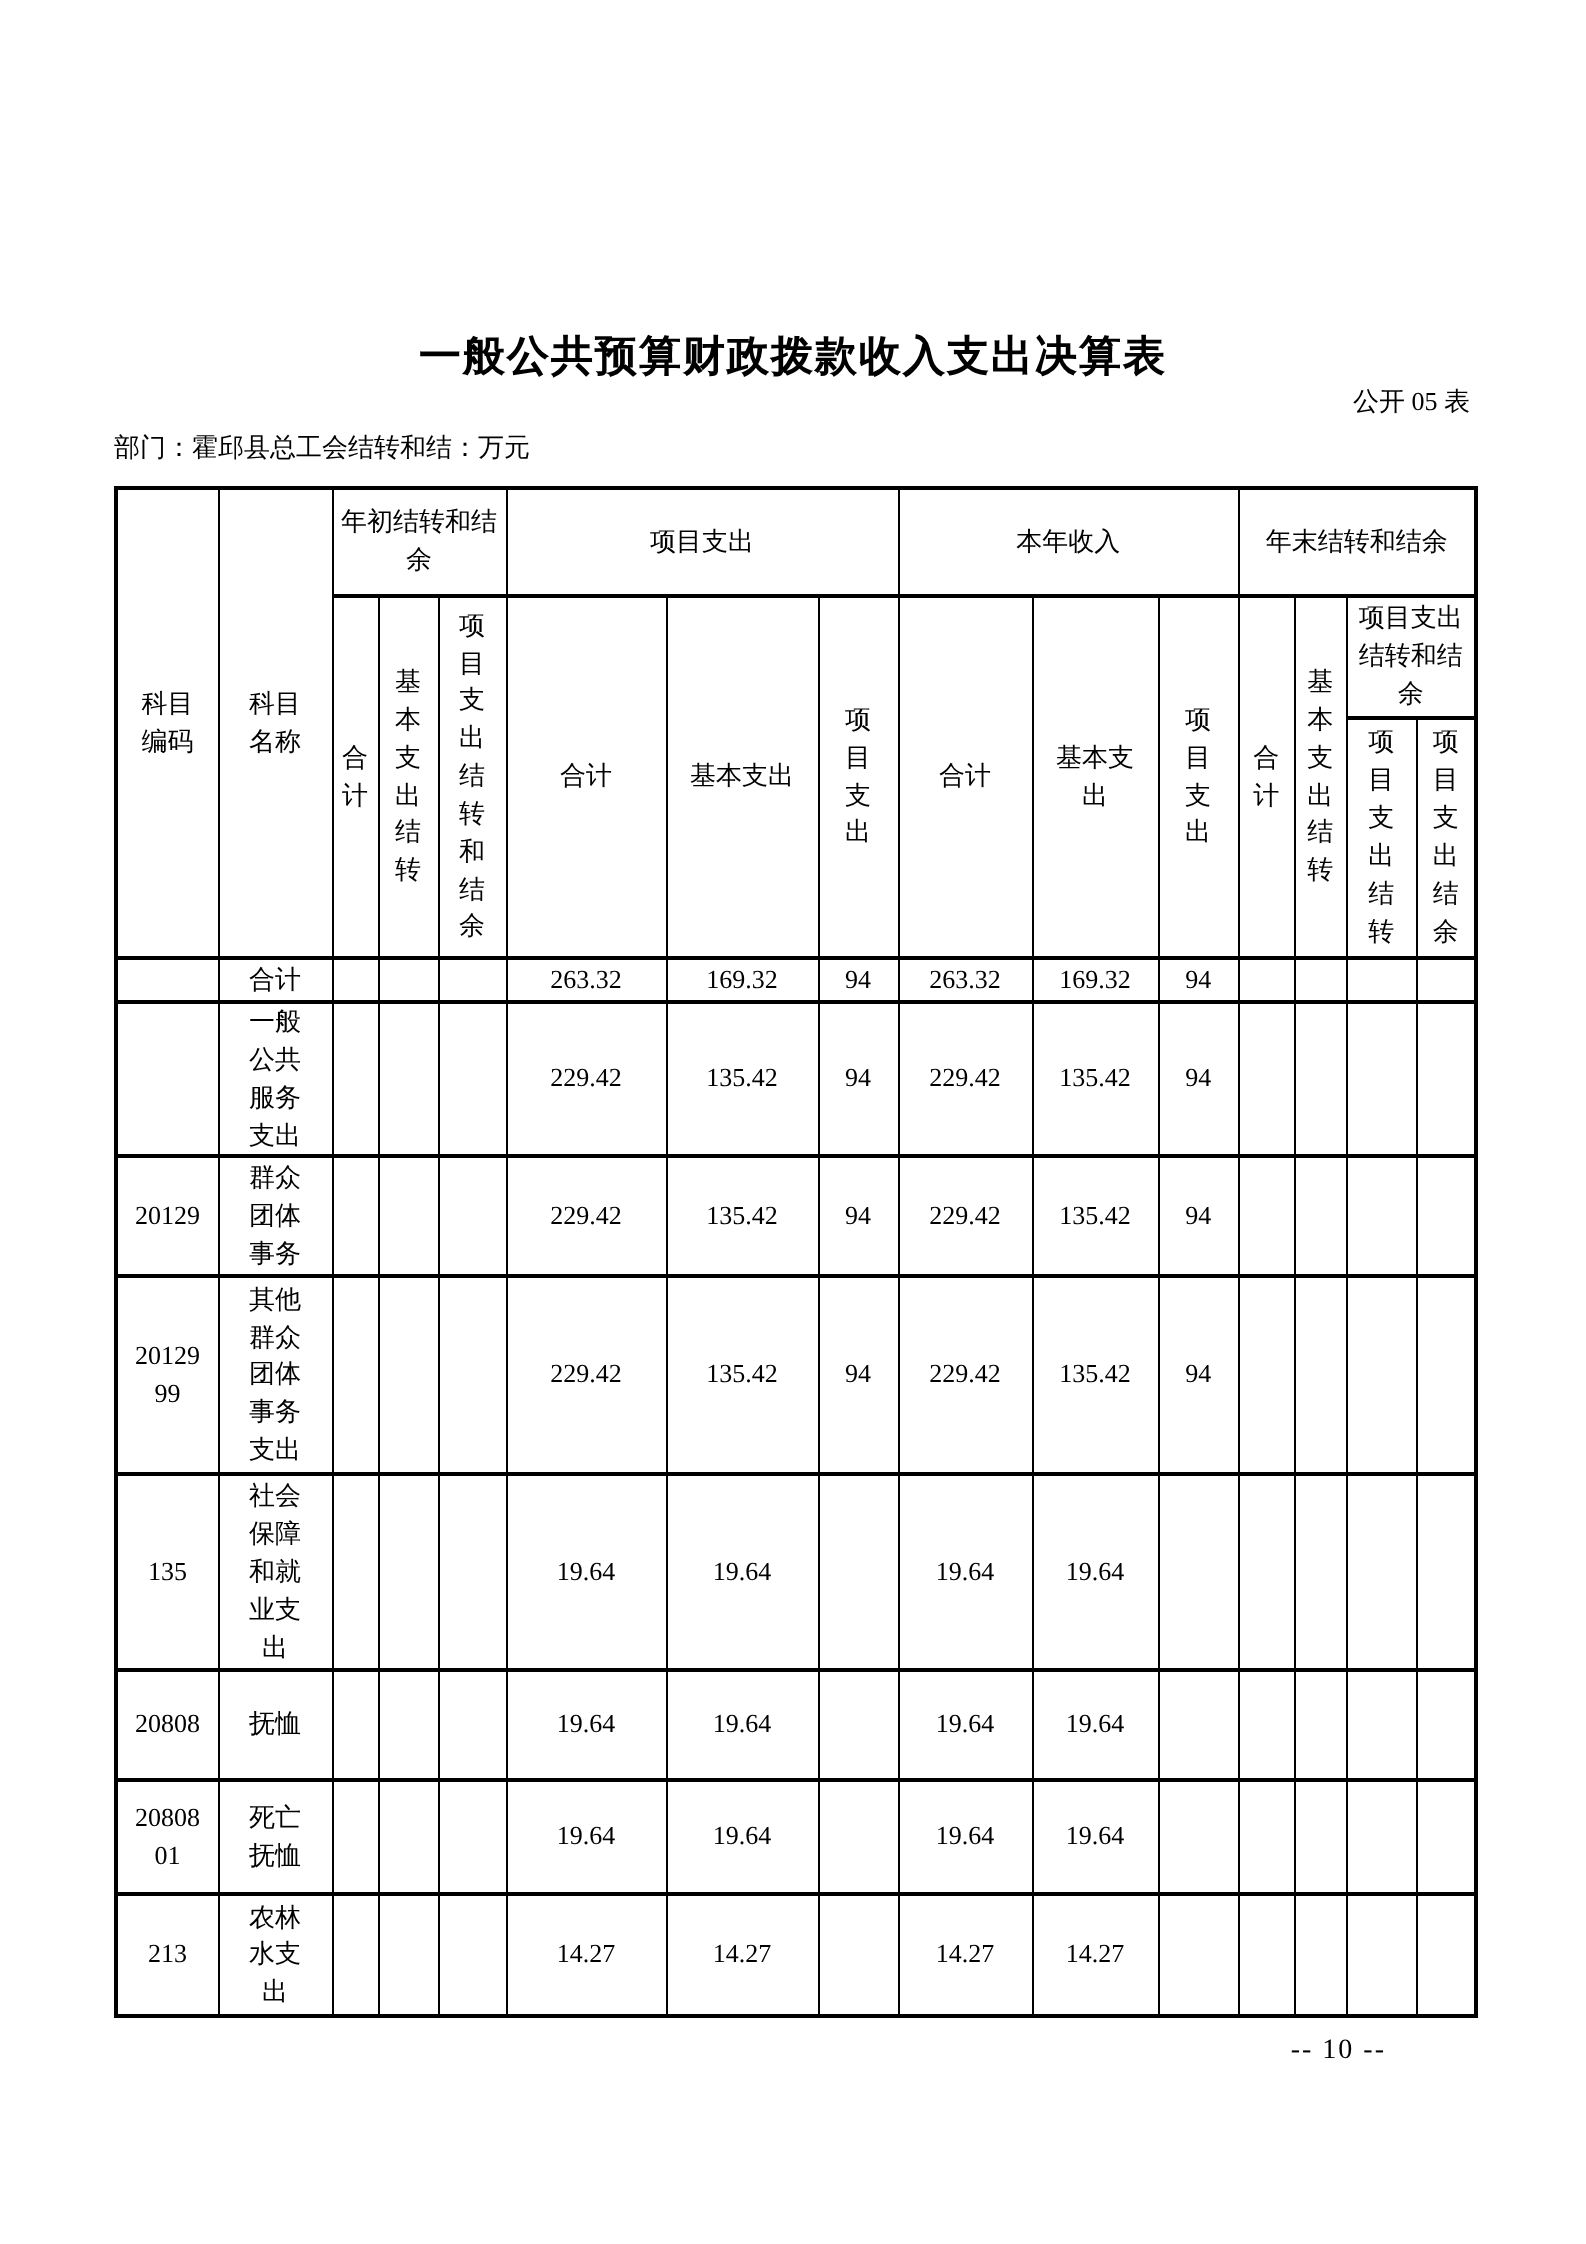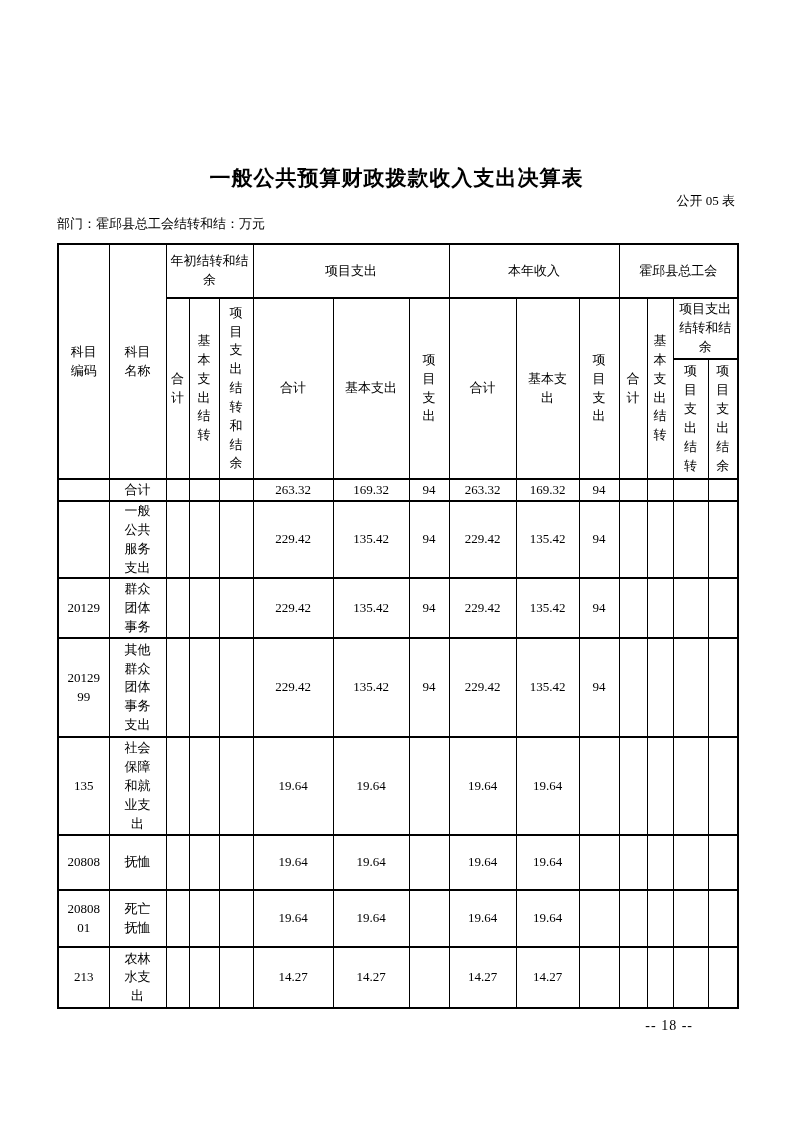--- a/index.html
+++ b/index.html
@@ -106,21 +106,21 @@
     <thead>
       <tr class="hr1">
         <th rowspan="3" class="pre">科目
 编码</th>
         <th rowspan="3" class="pre">科目
 名称</th>
         <th colspan="3" class="pre">年初结转和结
 余</th>
         <th colspan="3">项目支出</th>
         <th colspan="3">本年收入</th>
-        <th colspan="4">霍邱县总工会</th>
+        <th colspan="4">年末结转和结余</th>
       </tr>
       <tr class="hr2">
         <th rowspan="2">
             <span class="vt pre">合
 计</span>
           </th>
         <th rowspan="2">
             <span class="vt pre">基
 本
 支
@@ -342,15 +342,15 @@
         <td class="num">14.27</td>
         <td class="num"></td>
         <td class="num"></td>
         <td class="num"></td>
         <td class="num"></td>
         <td class="num"></td>
       </tr>
     </tbody>
   </table>
 
-  <div class="footer">-- 18 --</div>
+  <div class="footer">-- 10 --</div>
 
 </div>
 
 </body></html>

